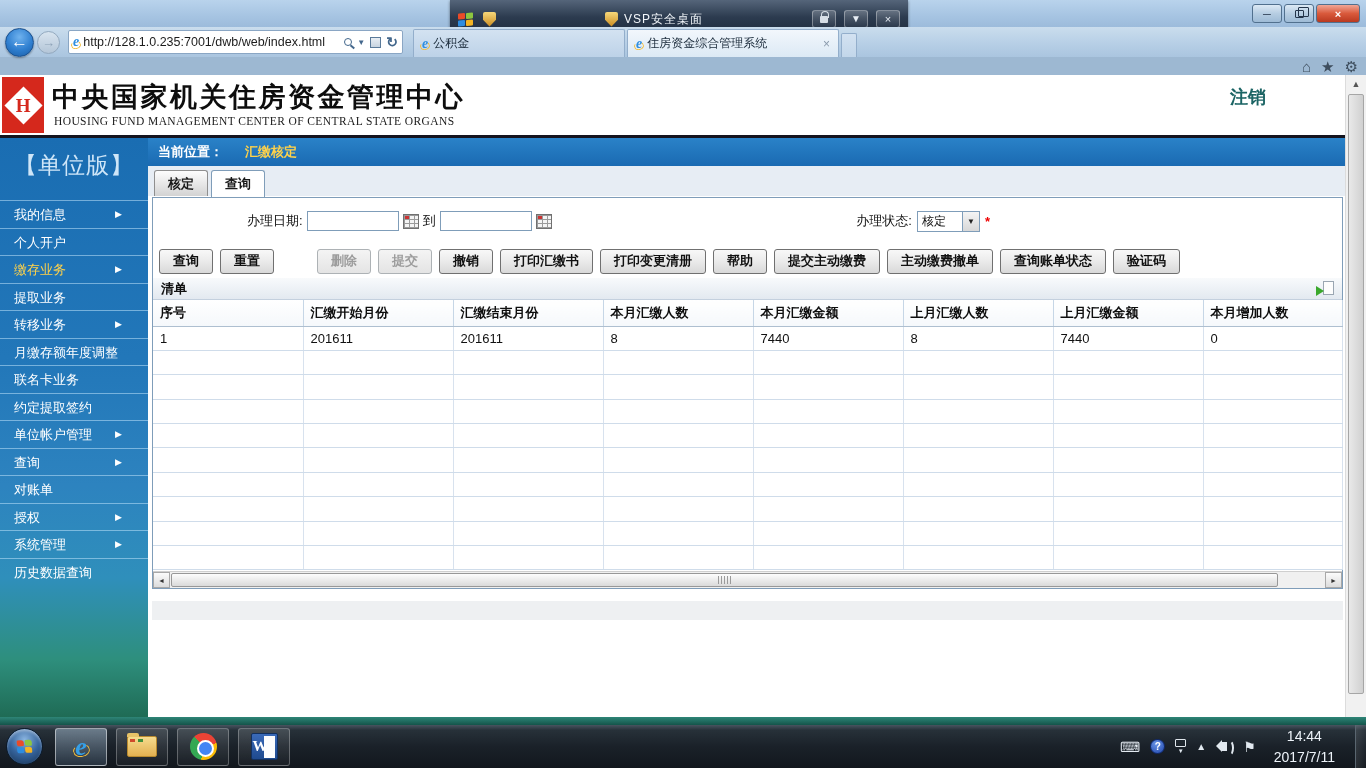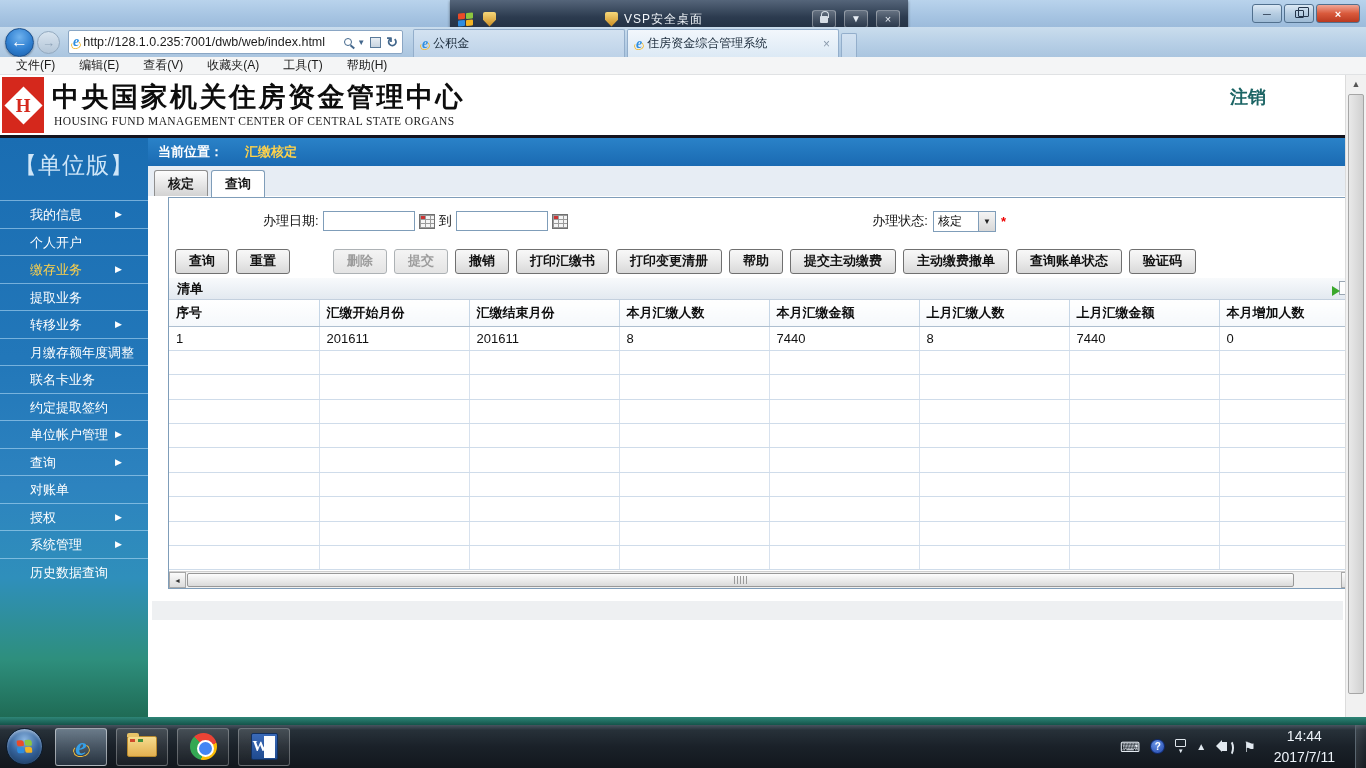--- a/index.html
+++ b/index.html
@@ -83,36 +83,36 @@
 .user-info { position:absolute; right:26px; bottom:6px; font-size:12px; font-weight:bold; white-space:nowrap; }
 .user-info .lab { color:#111; }
 .user-info .val { color:#993333; margin-right:6px; }
 
 
 .main-row { position:absolute; top:138px; left:0; width:1366px; height:579px; background:#fff; }
 .sidebar { position:absolute; left:0; top:0; width:148px; height:579px;
   background:linear-gradient(180deg,#1a6db2 0%,#2277b9 38%,#2d83bf 60%,#2f8fbb 76%,#2e8f7d 90%,#1f6b55 100%); }
 .edition { margin-top:12px; text-align:center; font-size:23px; color:#cfe6f8; letter-spacing:1px; }
 .side-list { position:absolute; top:62px; left:0; width:148px; }
-.side-item { position:relative; height:27.5px; line-height:27.5px; padding-left:30px; font-size:13px; color:#ffffff;
+.side-item { position:relative; height:27.5px; line-height:27.5px; padding-left:14px; font-size:13px; color:#ffffff;
   border-top:1px solid rgba(190,225,250,.55); }
 .side-item.active { color:#ffd24a; }
 .side-arrow { position:absolute; right:26px; top:0; font-size:9px; color:#fff; }
 
 .content { position:absolute; left:148px; top:0; width:1197px; height:579px; background:#fff; }
 .loc-bar { height:28px; background:linear-gradient(180deg,#2a82c8,#1a6ab2); display:flex; align-items:center; padding-left:10px;
   font-size:13px; font-weight:bold; }
 .loc-label { color:#fff; }
 .loc-value { color:#ffd24a;margin-left:22px; }
 .tab-strip { height:30px; background:#e7edf4; display:flex; align-items:flex-end; padding-left:6px; position:relative; z-index:2; }
 .ptab { padding:4px 13px 3px; font-size:13px; font-weight:bold; color:#1a1a1a; margin-right:3px;
   border:1px solid #8f8f8f; border-bottom:none; border-radius:3px 3px 0 0;
   background:linear-gradient(180deg,#fdfdfd,#d3d3d3); }
 .ptab.active { background:#fff; border-color:#7f9db9; position:relative; margin-bottom:-1px; padding-bottom:4px; }
-.panel { position:absolute; top:59px; left:20px; width:1191px; height:392px; background:#fff; border:1px solid #7f9db9; border-top:1px solid #7f9db9; }
+.panel { position:absolute; top:59px; left:4px; width:1191px; height:392px; background:#fff; border:1px solid #7f9db9; border-top:1px solid #7f9db9; }
 .form-row { position:relative; height:46px; display:flex; align-items:center; }
 .form-label { font-size:13px; color:#111; }
 .date-group { display:flex; align-items:center; gap:4px; margin-left:94px; }
 .txt-input { width:92px; height:20px; border:1px solid #7f9db9; background:#fff; font-size:12px; padding:0 3px; }
 .cal-icon { width:16px; height:15px; border:1px solid #707070; position:relative;
   background-image:repeating-linear-gradient(90deg,#9a9a9a 0 1px,transparent 1px 5px),repeating-linear-gradient(0deg,#9a9a9a 0 1px,transparent 1px 4px);
   background-color:#f4f4f4; }
 .cal-icon::after { content:""; position:absolute; left:1px; top:1px; width:4px; height:3px; background:#c33; }
 .status-group { display:flex; align-items:center; gap:5px; margin-left:auto; margin-right:352px; }
 .select-box { width:63px; height:21px; border:1px solid #7f9db9; background:#fff; display:flex; align-items:center; }
@@ -253,28 +253,20 @@
         </div>
       </div>
     <span class="tab-stub"></span>
     <div class="nav-right">
       <span>⌂</span>
       <span>★</span>
       <span>⚙</span>
     </div>
   </div>
 
-  <div class="menu-row">
-      <span class="menu-item">文件(F)</span>
-      <span class="menu-item">编辑(E)</span>
-      <span class="menu-item">查看(V)</span>
-      <span class="menu-item">收藏夹(A)</span>
-      <span class="menu-item">工具(T)</span>
-      <span class="menu-item">帮助(H)</span>
-    </div>
 
   <div class="page-header">
     <div class="logo">
       <div class="logo-diamond">
         <span class="logo-h">H</span>
       </div>
     </div>
     <div class="org-cn">中央国家机关住房资金管理中心</div>
     <div class="org-en">HOUSING FUND MANAGEMENT CENTER OF CENTRAL STATE ORGANS</div>
     <div class="logout">注销</div>

